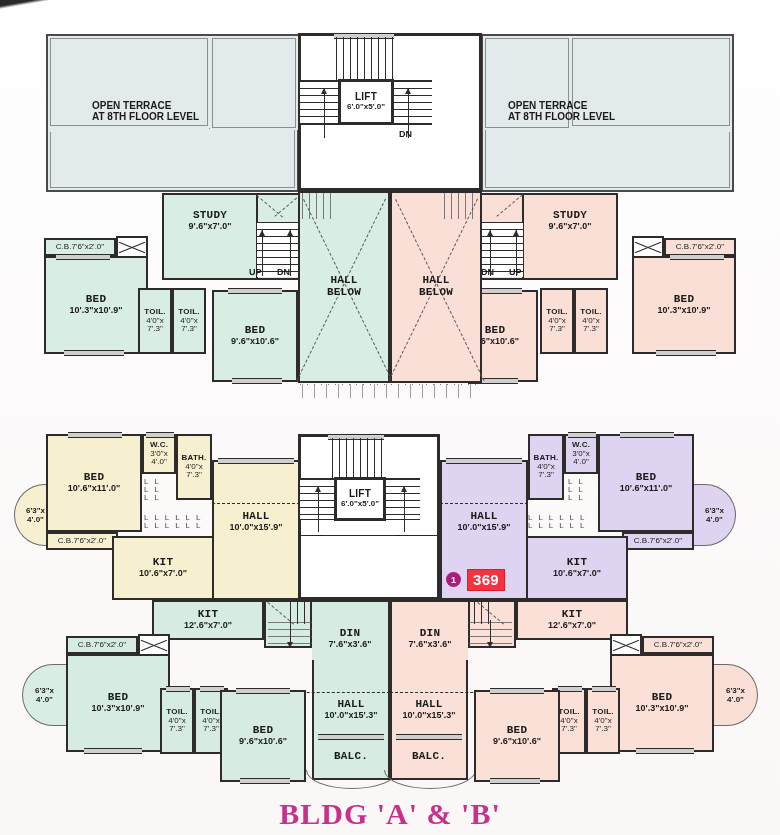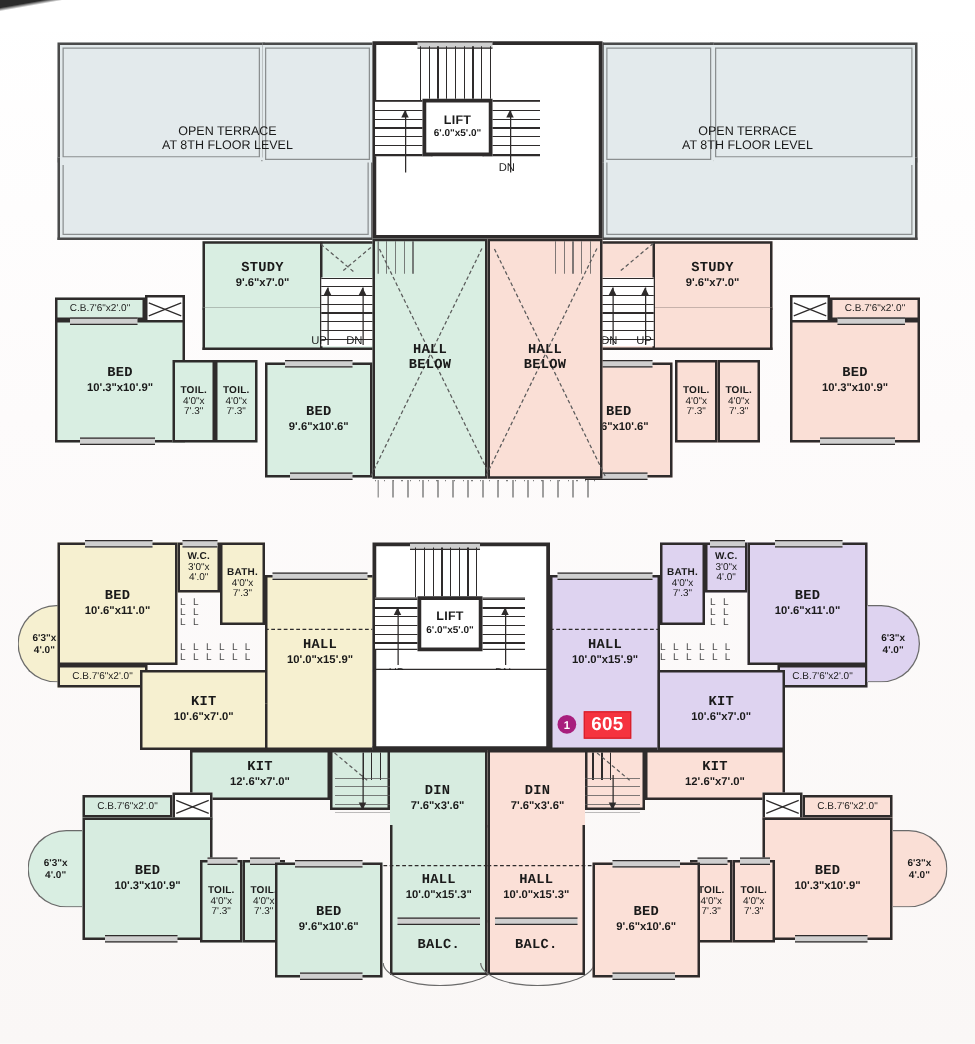--- a/index.html
+++ b/index.html
@@ -23,21 +23,21 @@
   .f-pink2{background:#fbe0d7;}
   .f-cream{background:#f6f0d0;}
   .f-purple{background:#ded3f0;}
   .f-white{background:#ffffff;}
   .t8{font-size:8px;}
   .t9{font-size:9px;}
   .t10{font-size:10px;}
   .t11{font-size:11px;font-family:Liberation Mono, monospace;}
 
   
-  .lbl{position:absolute;color:#1a1a1a;font-weight:normal;text-align:center;
+  .lbl{position:absolute;color:#1a1a1a;font-weight:bold;
        line-height:1.1;white-space:nowrap;}
 
   
   .tag-red{position:absolute;background:#f5333f;color:#ffffff;font-weight:bold;
      font-size:15px;padding:1px 5px 2px 5px;letter-spacing:.3px;border:1px solid #d7202c;}
   .tag-circ{position:absolute;background:#a81e7d;color:#ffffff;border-radius:50%;
      width:15px;height:15px;font-size:9px;font-weight:bold;display:flex;
      align-items:center;justify-content:center;}
 
   
@@ -330,21 +330,21 @@
   <div class="lbl t9" style="left:396px;top:534px;">DN</div>
   <div class="rm f-white thick" style="left:298px;top:536px;width:142px;height:64px;border-top:none;"></div>
 
   <div class="rm f-purple" style="left:440px;top:460px;width:88px;height:140px;">
     <div class="nm t11" style="margin-top:-16px;">HALL</div>
     <div class="dim t9">10'.0"x15'.9"</div>
   </div>
   <div class="win" style="left:446px;top:458px;width:76px;height:4px;"></div>
   <div class="hdash" style="left:440px;top:503px;width:88px;"></div>
   <div class="tag-circ" style="left:446px;top:572px;">1</div>
-  <div class="tag-red" style="left:467px;top:569px;">605</div>
+  <div class="tag-red" style="left:467px;top:569px;">369</div>
 
   <div class="rm f-purple t8" style="left:528px;top:434px;width:36px;height:66px;">
     <div class="nm">BATH.</div>
     <div>4'0"x</div>
     <div>7'.3"</div>
   </div>
   <div class="rm f-purple t8" style="left:564px;top:434px;width:34px;height:40px;">
     <div class="nm">W.C.</div>
     <div>3'0"x</div>
     <div>4'.0"</div>
@@ -511,14 +511,15 @@
   <div class="win" style="left:558px;top:686px;width:24px;height:4px;"></div>
   <div class="win" style="left:592px;top:686px;width:24px;height:4px;"></div>
 
   <div class="rm f-pink2" style="left:474px;top:690px;width:86px;height:92px;">
     <div class="nm t11">BED</div>
     <div class="dim t9">9'.6"x10'.6"</div>
   </div>
   <div class="win" style="left:490px;top:688px;width:54px;height:4px;"></div>
   <div class="win" style="left:490px;top:778px;width:50px;height:4px;"></div>
 
+  <div id="plan-title">BLDG 'A' &amp; 'B'</div>
 
 </div>
 
 </body></html>

